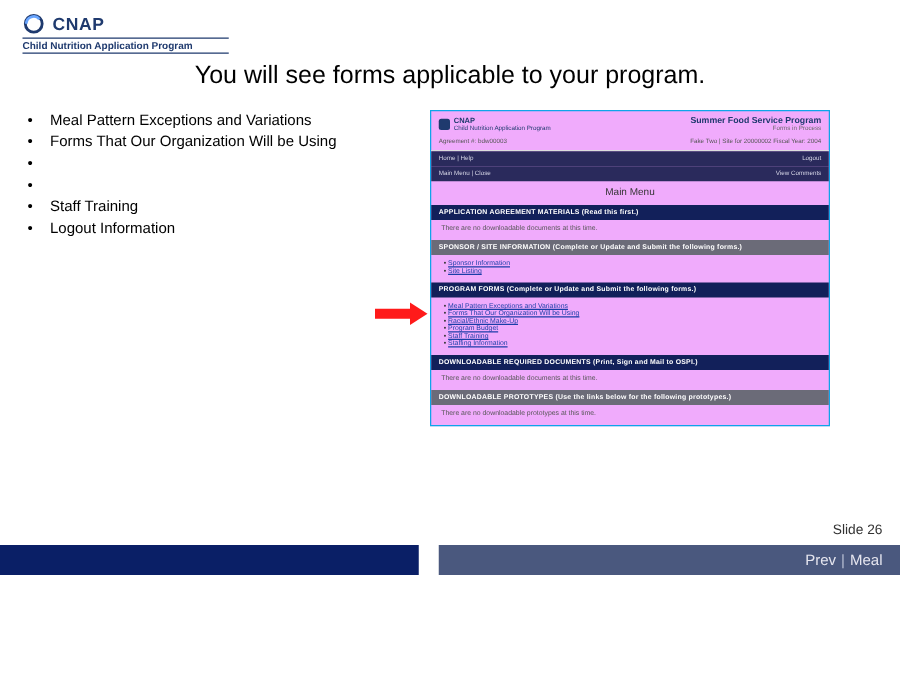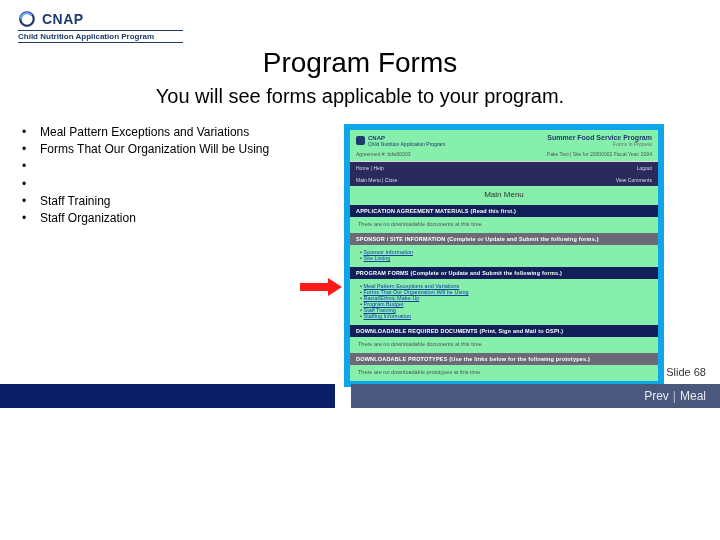--- a/index.html
+++ b/index.html
@@ -1,17 +1,17 @@
 <!DOCTYPE html>
 <html><head>
 <meta charset="utf-8">
 <style>
   * { box-sizing: border-box; margin: 0; padding: 0; }
   html, body { width: 720px; height: 540px; font-family: Arial, Helvetica, sans-serif; background: #fff; color: #000; }
-  .slide { width: 720px; height: 408px; position: relative; }
+  .slide { width: 720px; height: 460px; position: relative; }
 
   
   .header { padding: 10px 0 0 18px; }
   .logo-row { display: flex; align-items: center; gap: 6px; }
   .logo-swirl { width: 18px; height: 18px; }
   .logo-text { font-weight: bold; font-size: 14px; color: #1f3a6e; letter-spacing: 0.5px; }
   .logo-sub { font-size: 8px; font-weight: bold; color: #1f3a6e; border-top: 1px solid #1f3a6e; border-bottom: 1px solid #1f3a6e; padding: 1px 0; margin-top: 2px; width: 165px; }
 
   
   .title { text-align: center; font-size: 28px; font-weight: normal; margin-top: 4px; font-family: Arial, sans-serif; }
@@ -19,21 +19,21 @@
 
   
   .content { display: flex; margin-top: 16px; padding: 0 10px 0 22px; gap: 12px; }
   .left { width: 310px; }
   .bullets { list-style: none; }
   .bullets li { display: flex; font-size: 12px; line-height: 1.35; margin-bottom: 1px; }
   .bullets li .dot { width: 18px; flex: 0 0 18px; text-align: left; }
 
   
   .right { width: 340px; position: relative; }
-  .mock { border: 6px solid #0ea5e9; width: 320px; background: #86efac; font-size: 6px; color: #333; }
+  .mock { border: 1px solid #0ea5e9; width: 320px; background: #f0abfc; font-size: 6px; color: #333; }
   .mock-top { display: flex; justify-content: space-between; padding: 4px 6px 2px; }
   .mock-top-left { display: flex; align-items: center; gap: 3px; }
   .mini-logo { width: 9px; height: 9px; background: #1f3a6e; border-radius: 2px; }
   .mini-brand { font-weight: bold; color: #1f3a6e; font-size: 6px; }
   .mini-sub   { font-size: 5px; color: #1f3a6e; }
   .mini-summer { color: #1f3a6e; font-weight: bold; font-size: 7px; text-align: right; }
   .mini-sub2 { font-size: 5px; color: #6b6b6b; text-align: right; }
   .mock-meta { display: flex; justify-content: space-between; padding: 2px 6px 4px; border-bottom: 1px solid #ddd; font-size:5px; color:#555;}
   .mock-navrow { display:flex; }
   .mock-nav { background: #2a2a5c; color: #d8d8e8; padding: 3px 6px; font-size: 5px; flex:1; }
@@ -70,21 +70,20 @@
     <div class="logo-row">
       <svg class="logo-swirl" data-interactable="false" viewBox="0 0 24 24">
           <circle cx="12" cy="12" r="9" fill="none" stroke="#1f3a6e" stroke-width="3"></circle>
           <path d="M4 12a8 8 0 0 1 14-5" fill="none" stroke="#6aa6ff" stroke-width="3"></path>
         </svg>
       <span class="logo-text" data-interactable="false">CNAP</span>
     </div>
     <div class="logo-sub" data-interactable="false">Child Nutrition Application Program</div>
   </div>
 
-  <h1 class="title" data-interactable="false">Program Forms</h1>
   <div class="subtitle" data-interactable="false">You will see forms applicable to your program.</div>
 
   <div class="content">
     <div class="left">
       <ul class="bullets" data-interactable="false">
         <li data-interactable="false">
             <span class="dot">•</span>
             <span data-interactable="false">Meal Pattern Exceptions and Variations</span>
           </li>
         <li data-interactable="false">
@@ -96,21 +95,21 @@
           </li>
         <li data-interactable="false">
             <span class="dot">•</span>
           </li>
         <li data-interactable="false">
             <span class="dot">•</span>
             <span data-interactable="false">Staff Training</span>
           </li>
         <li data-interactable="false">
             <span class="dot">•</span>
-            <span data-interactable="false">Staff Organization</span>
+            <span data-interactable="false">Logout Information</span>
           </li>
       </ul>
     </div>
 
     <div class="right">
       <div class="arrow" data-interactable="false">
         <div class="arrow-stem"></div>
           <div class="arrow-head"></div>
       </div>
 
@@ -167,21 +166,21 @@
 
         <div class="mock-bar bar-navy" data-interactable="false">DOWNLOADABLE REQUIRED DOCUMENTS (Print, Sign and Mail to OSPI.)</div>
         <div class="mock-plain" data-interactable="false">There are no downloadable documents at this time.</div>
 
         <div class="mock-bar bar-gray" data-interactable="false">DOWNLOADABLE PROTOTYPES (Use the links below for the following prototypes.)</div>
         <div class="mock-plain" data-interactable="false">There are no downloadable prototypes at this time.</div>
       </div>
     </div>
   </div>
 
-  <div class="slide-num" data-interactable="false">Slide 68</div>
+  <div class="slide-num" data-interactable="false">Slide 26</div>
 
   <div class="footbar" data-interactable="false">
     <div class="seg1"></div>
     <div class="seg2">
       <span data-interactable="true">Prev</span>
       <span class="sep" data-interactable="false">|</span>
       <span data-interactable="true">Meal</span>
     </div>
   </div>
 

